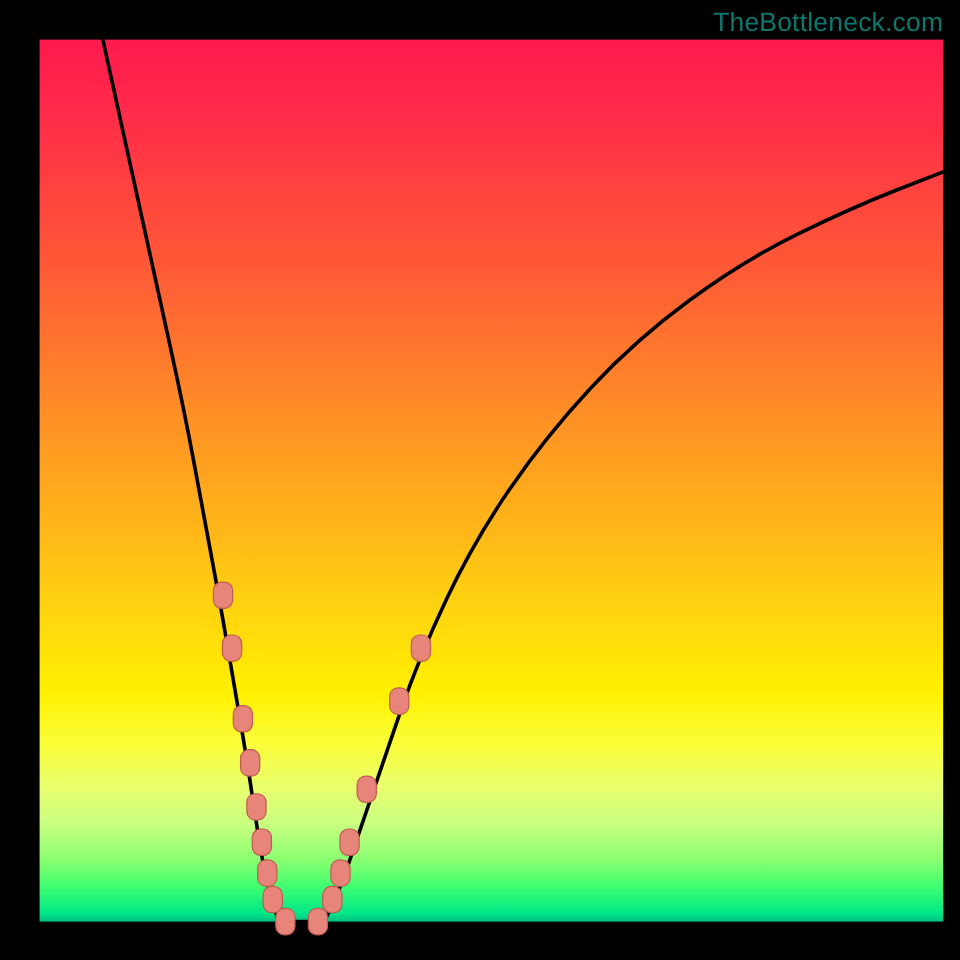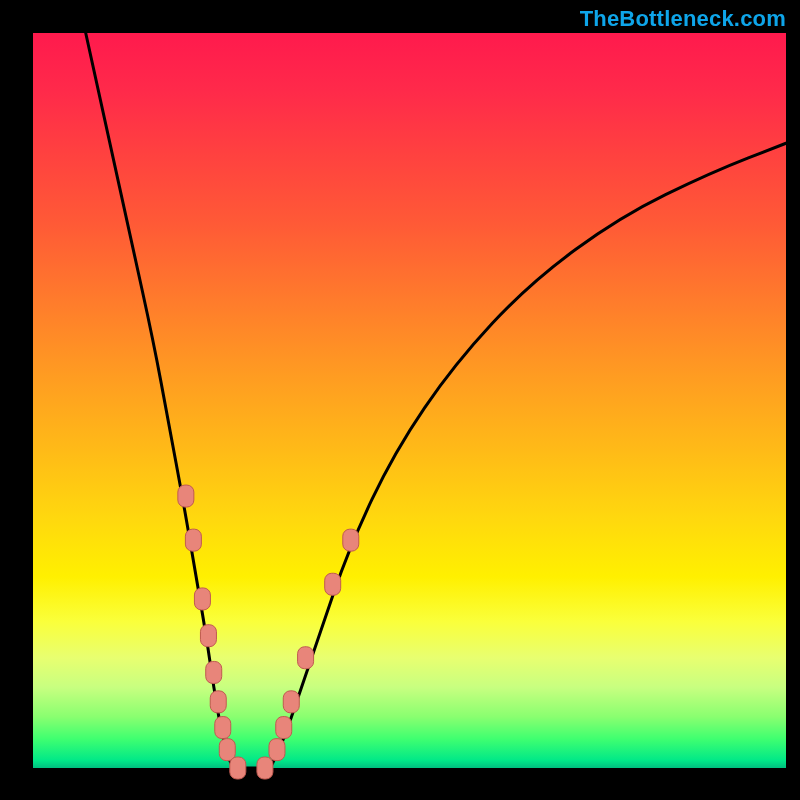--- a/index.html
+++ b/index.html
@@ -42,23 +42,23 @@
       #8aff70 93%,
       #40ff70 96%,
       #00e888 99%,
       #00c080 100%
     );
   }
   .watermark {
     position: absolute;
     top: 6px;
     right: 14px;
-    color: #0ea5e9;
+    color: #0f766e;
     font-size: 22px;
-    font-weight: 700;
+    font-weight: 400;
     letter-spacing: 0.2px;
     user-select: none;
   }
   svg.curves {
     position: absolute;
     top: 33px;
     left: 33px;
     width: 753px;
     height: 735px;
     overflow: visible;

